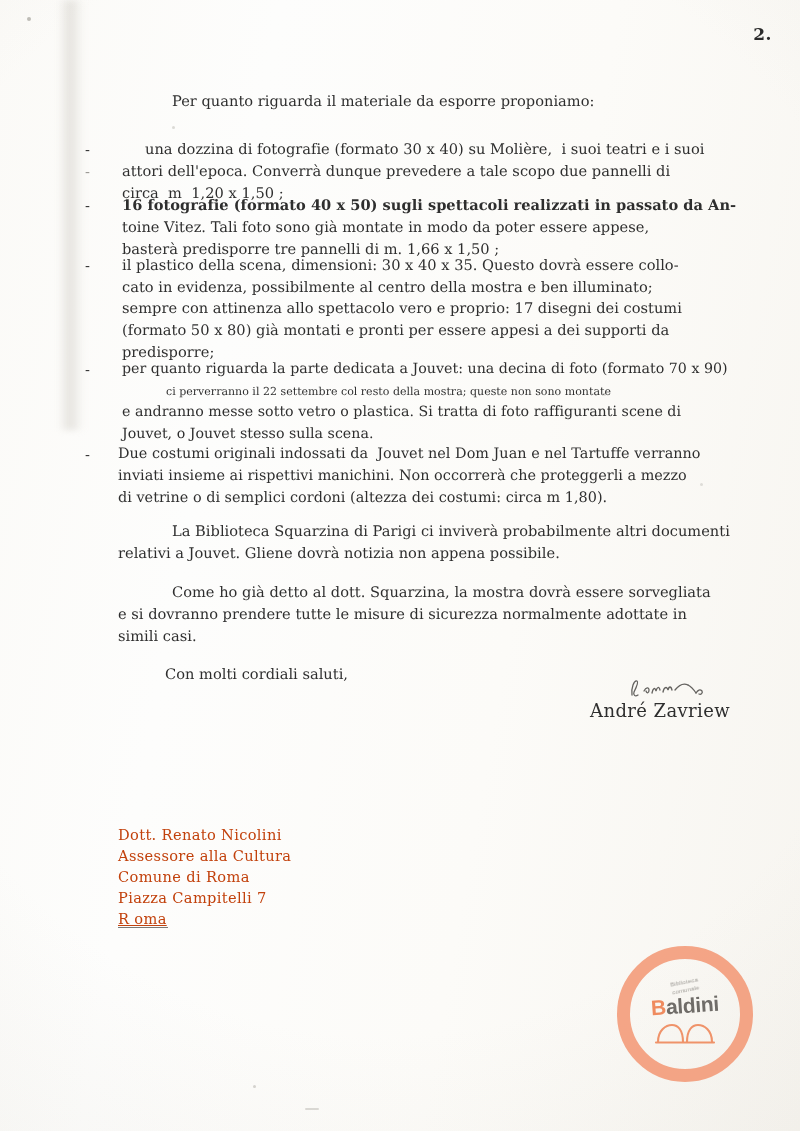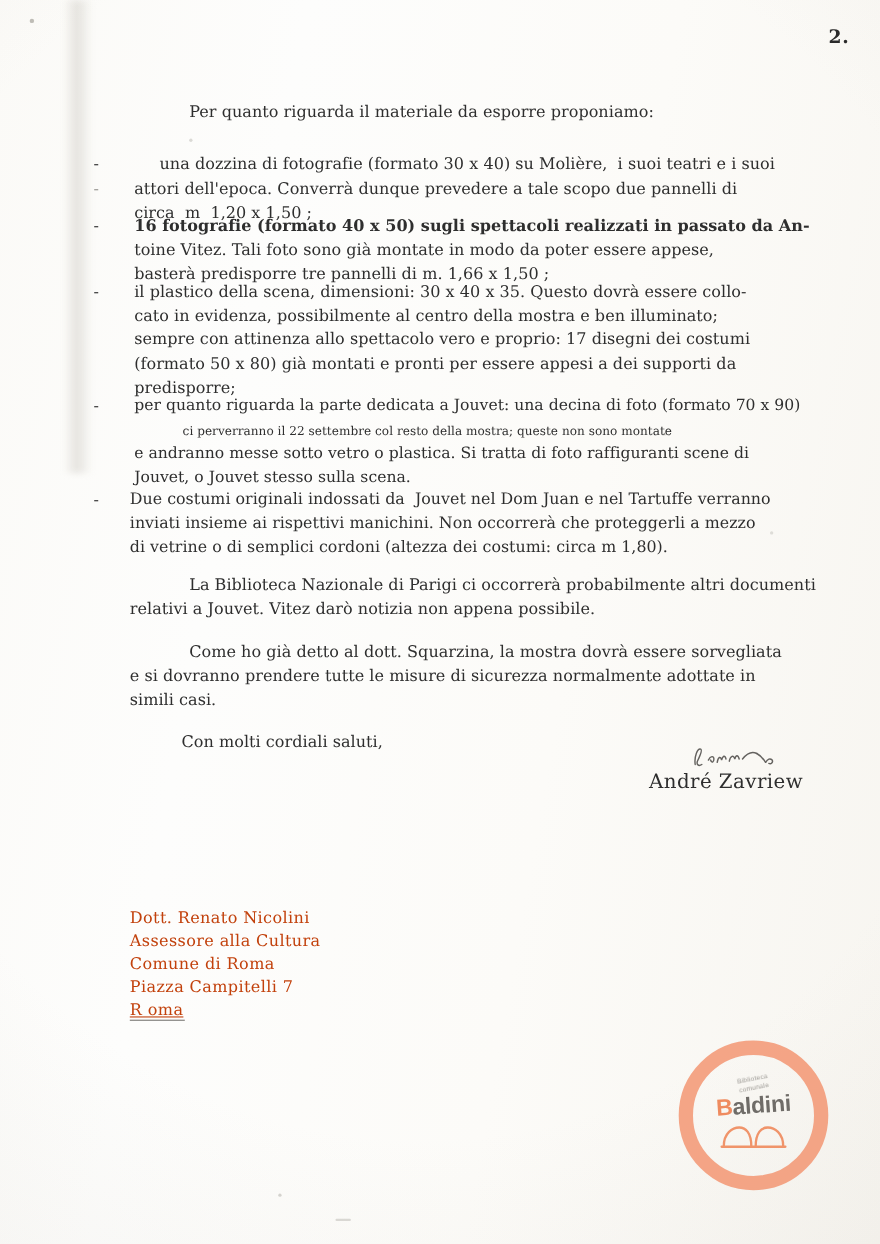--- a/index.html
+++ b/index.html
@@ -199,22 +199,22 @@
     <div class="line" style="left:122px;top:360px;font-size:14.2px;">per quanto riguarda la parte dedicata a Jouvet: una decina di foto (formato 70 x 90)</div>
     <div class="line" style="left:122px;top:382px;font-size:11px;margin-left:44px;">ci perverranno il 22 settembre col resto della mostra; queste non sono montate</div>
     <div class="line" style="left:122px;top:403px;font-size:14.2px;">e andranno messe sotto vetro o plastica. Si tratta di foto raffiguranti scene di</div>
     <div class="line" style="left:122px;top:425px;font-size:14.2px;">Jouvet, o Jouvet stesso sulla scena.</div>
 
     <div class="dash" style="left:85px;top:445px;">-</div>
     <div class="line" style="left:118px;top:445px;font-size:14.4px;">Due costumi originali indossati da  Jouvet nel Dom Juan e nel Tartuffe verranno</div>
     <div class="line" style="left:118px;top:467px;font-size:14.4px;">inviati insieme ai rispettivi manichini. Non occorrerà che proteggerli a mezzo</div>
     <div class="line" style="left:118px;top:489px;font-size:14.4px;">di vetrine o di semplici cordoni (altezza dei costumi: circa m 1,80).</div>
 
-    <div class="line" style="left:172px;top:522px;">La Biblioteca Nazionale di Parigi ci occorrerà probabilmente altri documenti</div>
-    <div class="line" style="left:118px;top:544px;">relativi a Jouvet. Vitez darò notizia non appena possibile.</div>
+    <div class="line" style="left:172px;top:522px;">La Biblioteca Squarzina di Parigi ci inviverà probabilmente altri documenti</div>
+    <div class="line" style="left:118px;top:544px;">relativi a Jouvet. Gliene dovrà notizia non appena possibile.</div>
 
     <div class="line" style="left:172px;top:583px;">Come ho già detto al dott. Squarzina, la mostra dovrà essere sorvegliata</div>
     <div class="line" style="left:118px;top:605px;">e si dovranno prendere tutte le misure di sicurezza normalmente adottate in</div>
     <div class="line" style="left:118px;top:627px;">simili casi.</div>
 
     <div class="line" style="left:165px;top:665px;">Con molti cordiali saluti,</div>
 
   </div>
 
   <div class="ink" style="left:626px;top:676px;width:90px;height:26px;">

